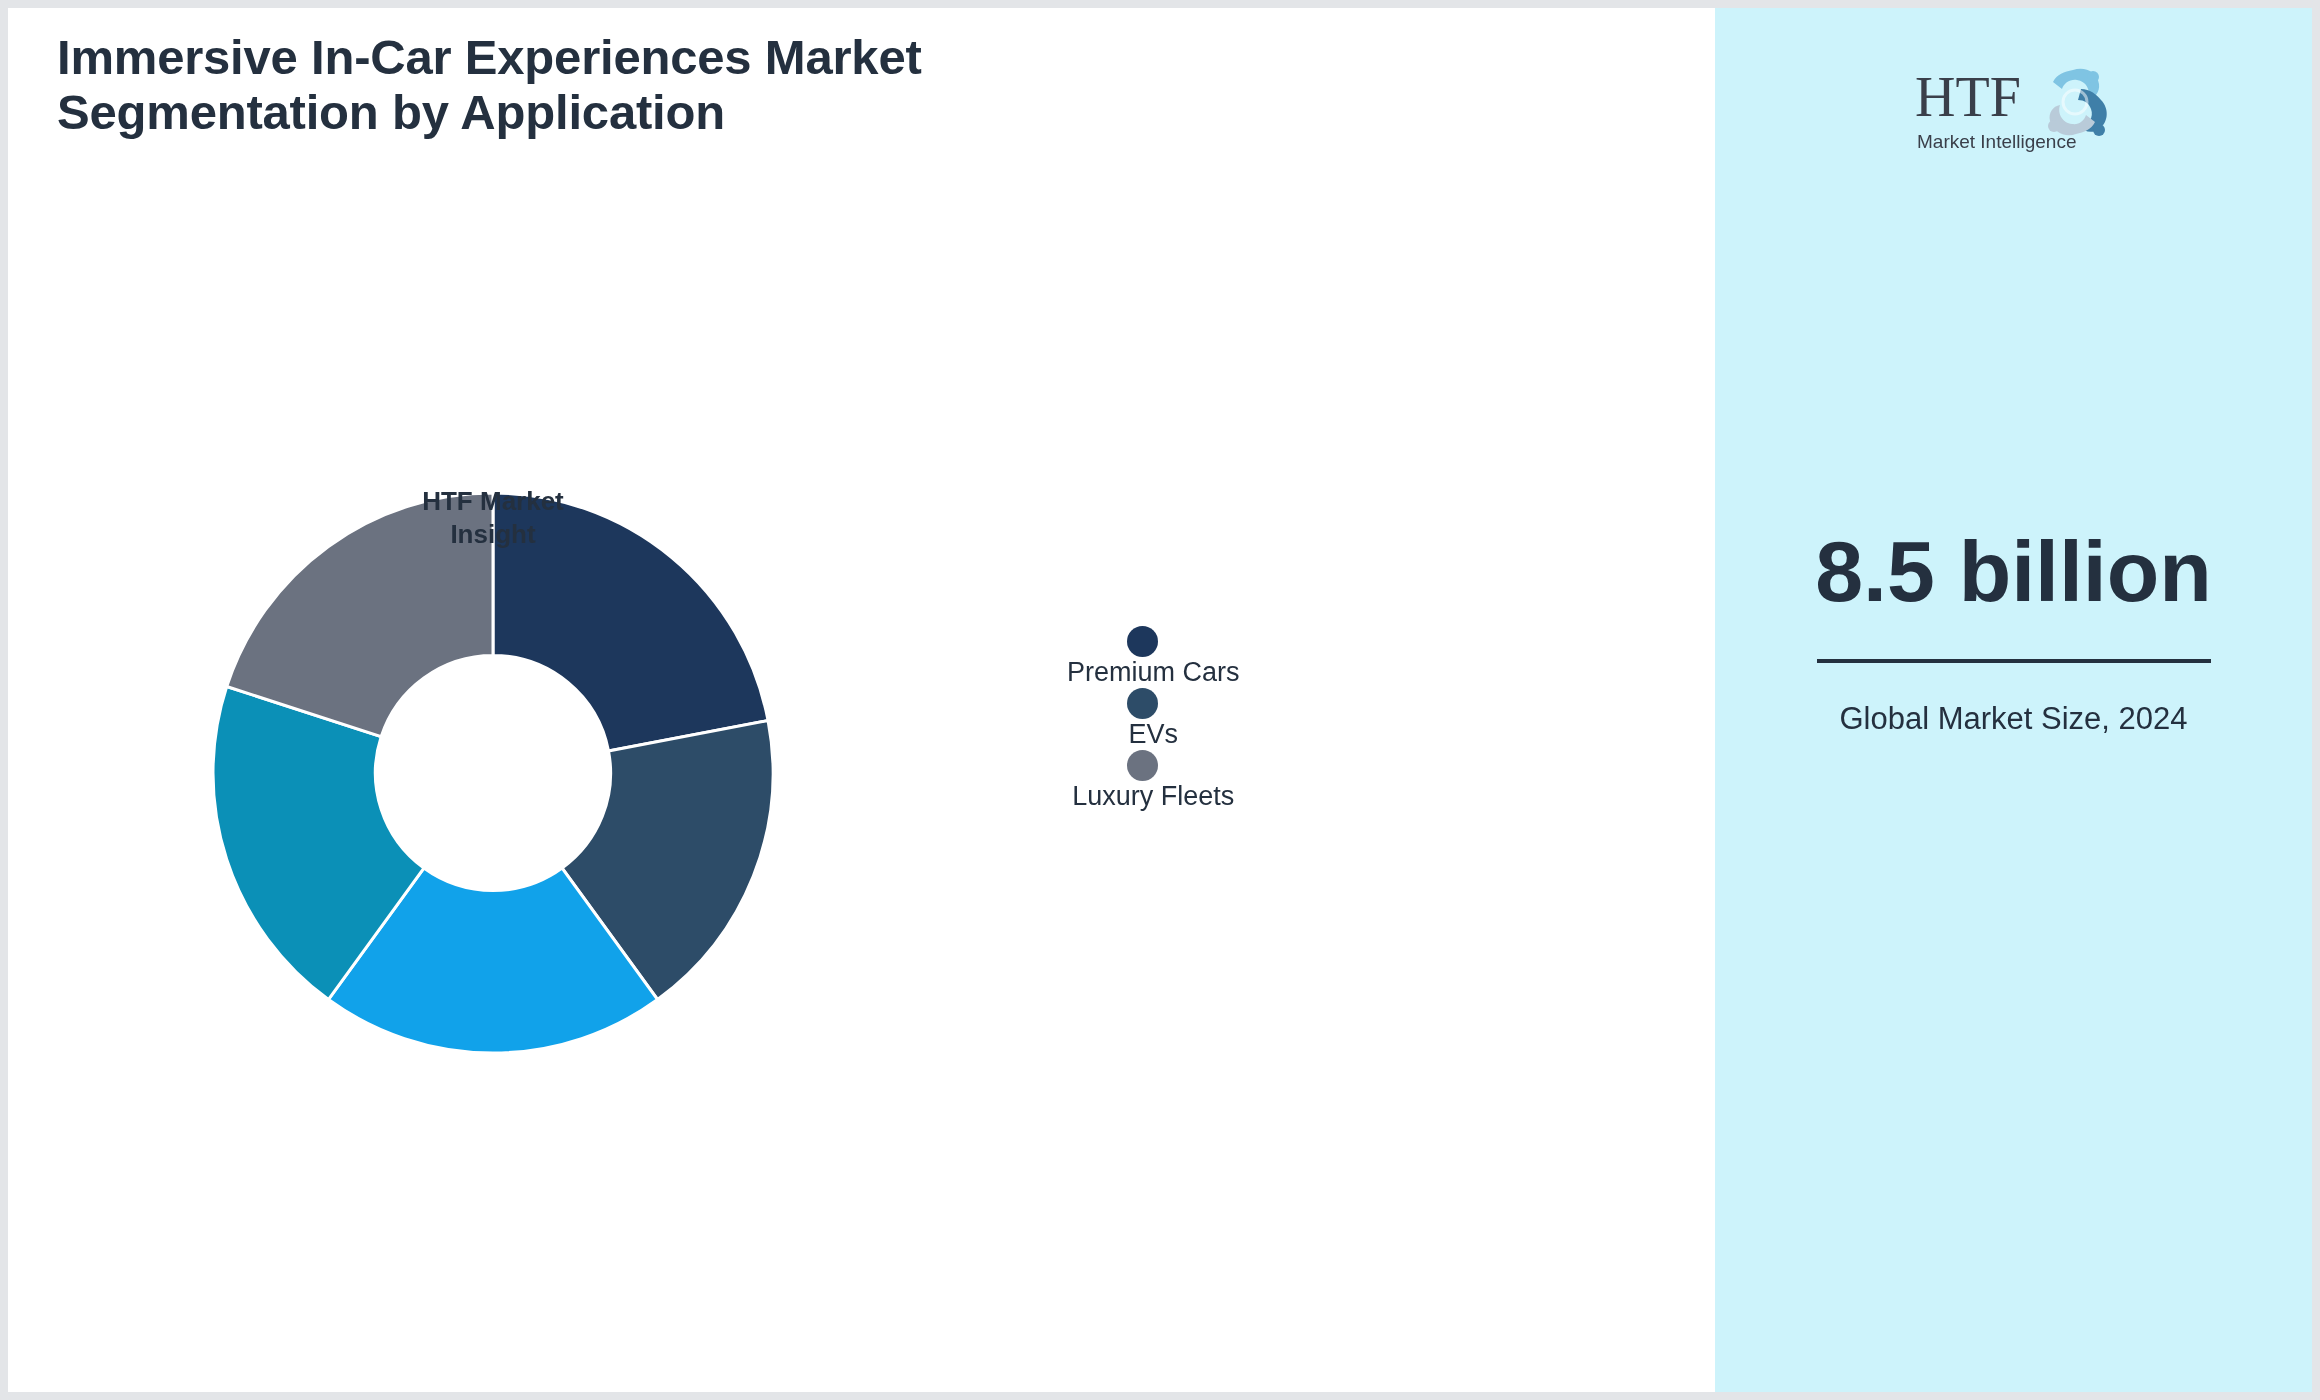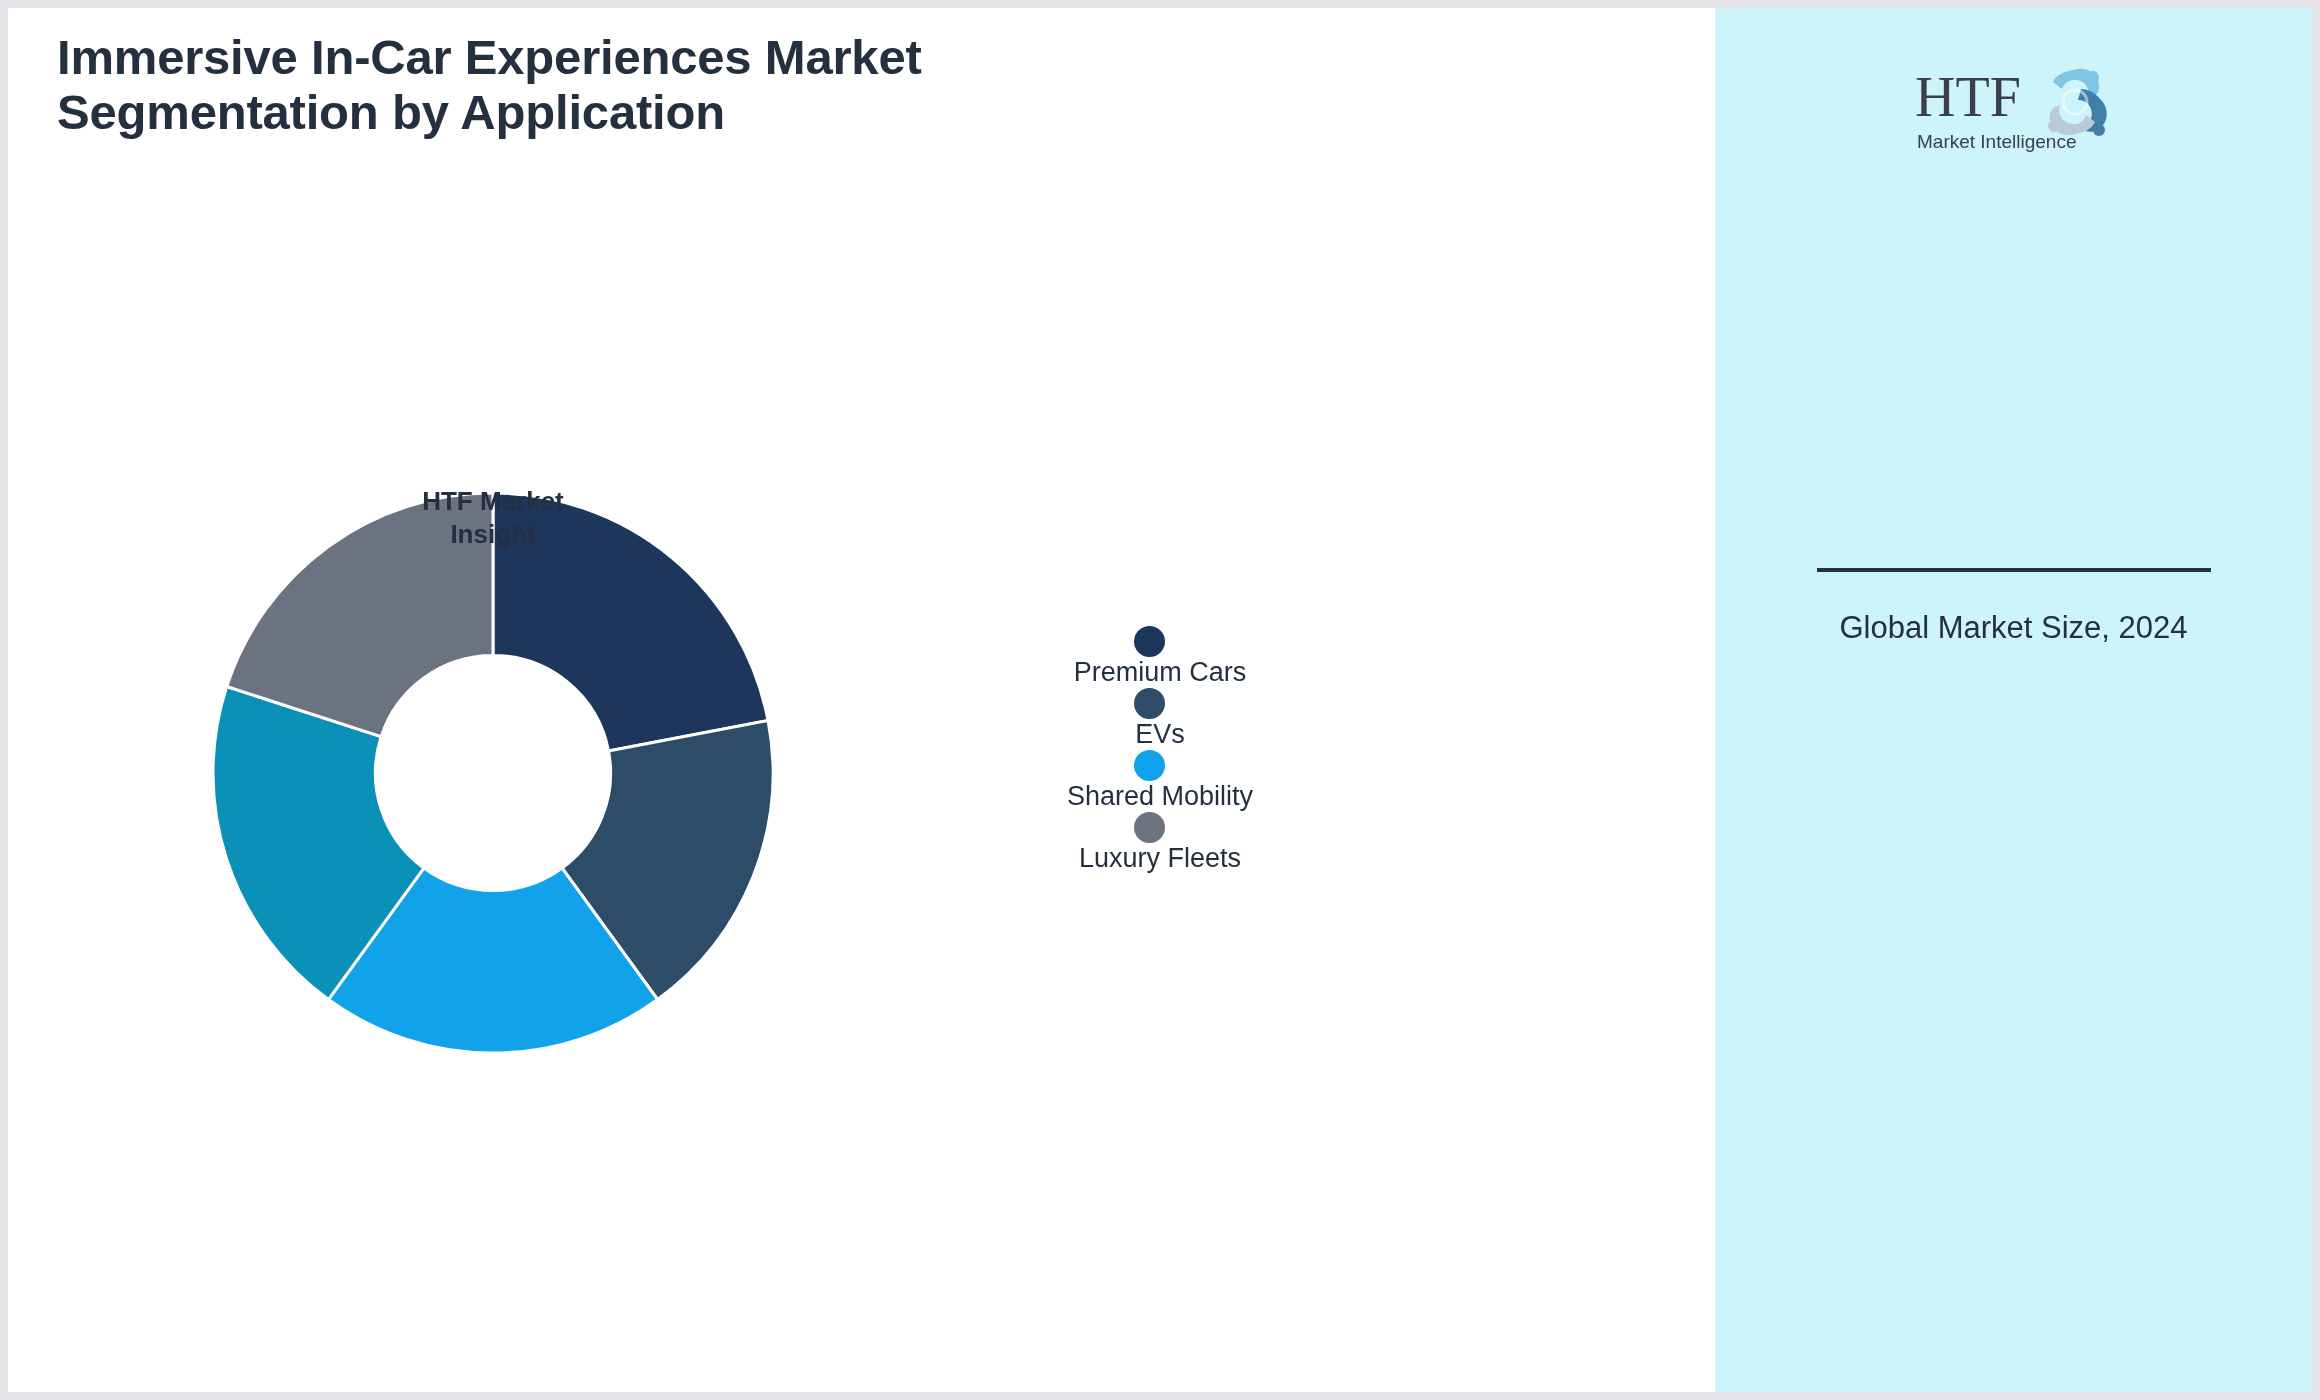--- a/index.html
+++ b/index.html
@@ -181,24 +181,20 @@
       <div class="legend" id="legend">
           <div class="legend-item">
             <span class="legend-swatch" style="background: rgb(29, 55, 92);"></span>
             <span class="legend-label">Premium Cars</span>
           </div>
           <div class="legend-item">
             <span class="legend-swatch" style="background: rgb(45, 76, 104);"></span>
             <span class="legend-label">EVs</span>
           </div>
           <div class="legend-item">
-            <span class="legend-swatch" style="background: rgb(17, 162, 234);"></span>
-            <span class="legend-label">Shared Mobility</span>
-          </div>
-          <div class="legend-item">
             <span class="legend-swatch" style="background: rgb(107, 114, 128);"></span>
             <span class="legend-label">Luxury Fleets</span>
           </div>
         </div>
     </div>
 
     <div class="right-panel">
 
       <div class="logo">
         <svg viewBox="0 0 206 96">
@@ -213,19 +209,20 @@
             <circle cx="36" cy="38" r="12" fill="none" stroke="#ffffff" stroke-width="3" opacity="0.5"></circle>
           </g>
 
           <text x="4" y="56" font-family="'Liberation Serif', serif" font-size="56" fill="#3a3f4a">HTF</text>
 
           <text x="6" y="88" font-family="'Liberation Sans', sans-serif" font-size="19" fill="#3a3f4a">Market Intelligence</text>
         </svg>
       </div>
 
       <div class="stat-block">
+        <div class="stat-value">8.5 billion</div>
         <div class="stat-divider"></div>
         <div class="stat-caption">Global Market Size, 2024</div>
       </div>
     </div>
 
   </div>
 </div>
 
 </body></html>

